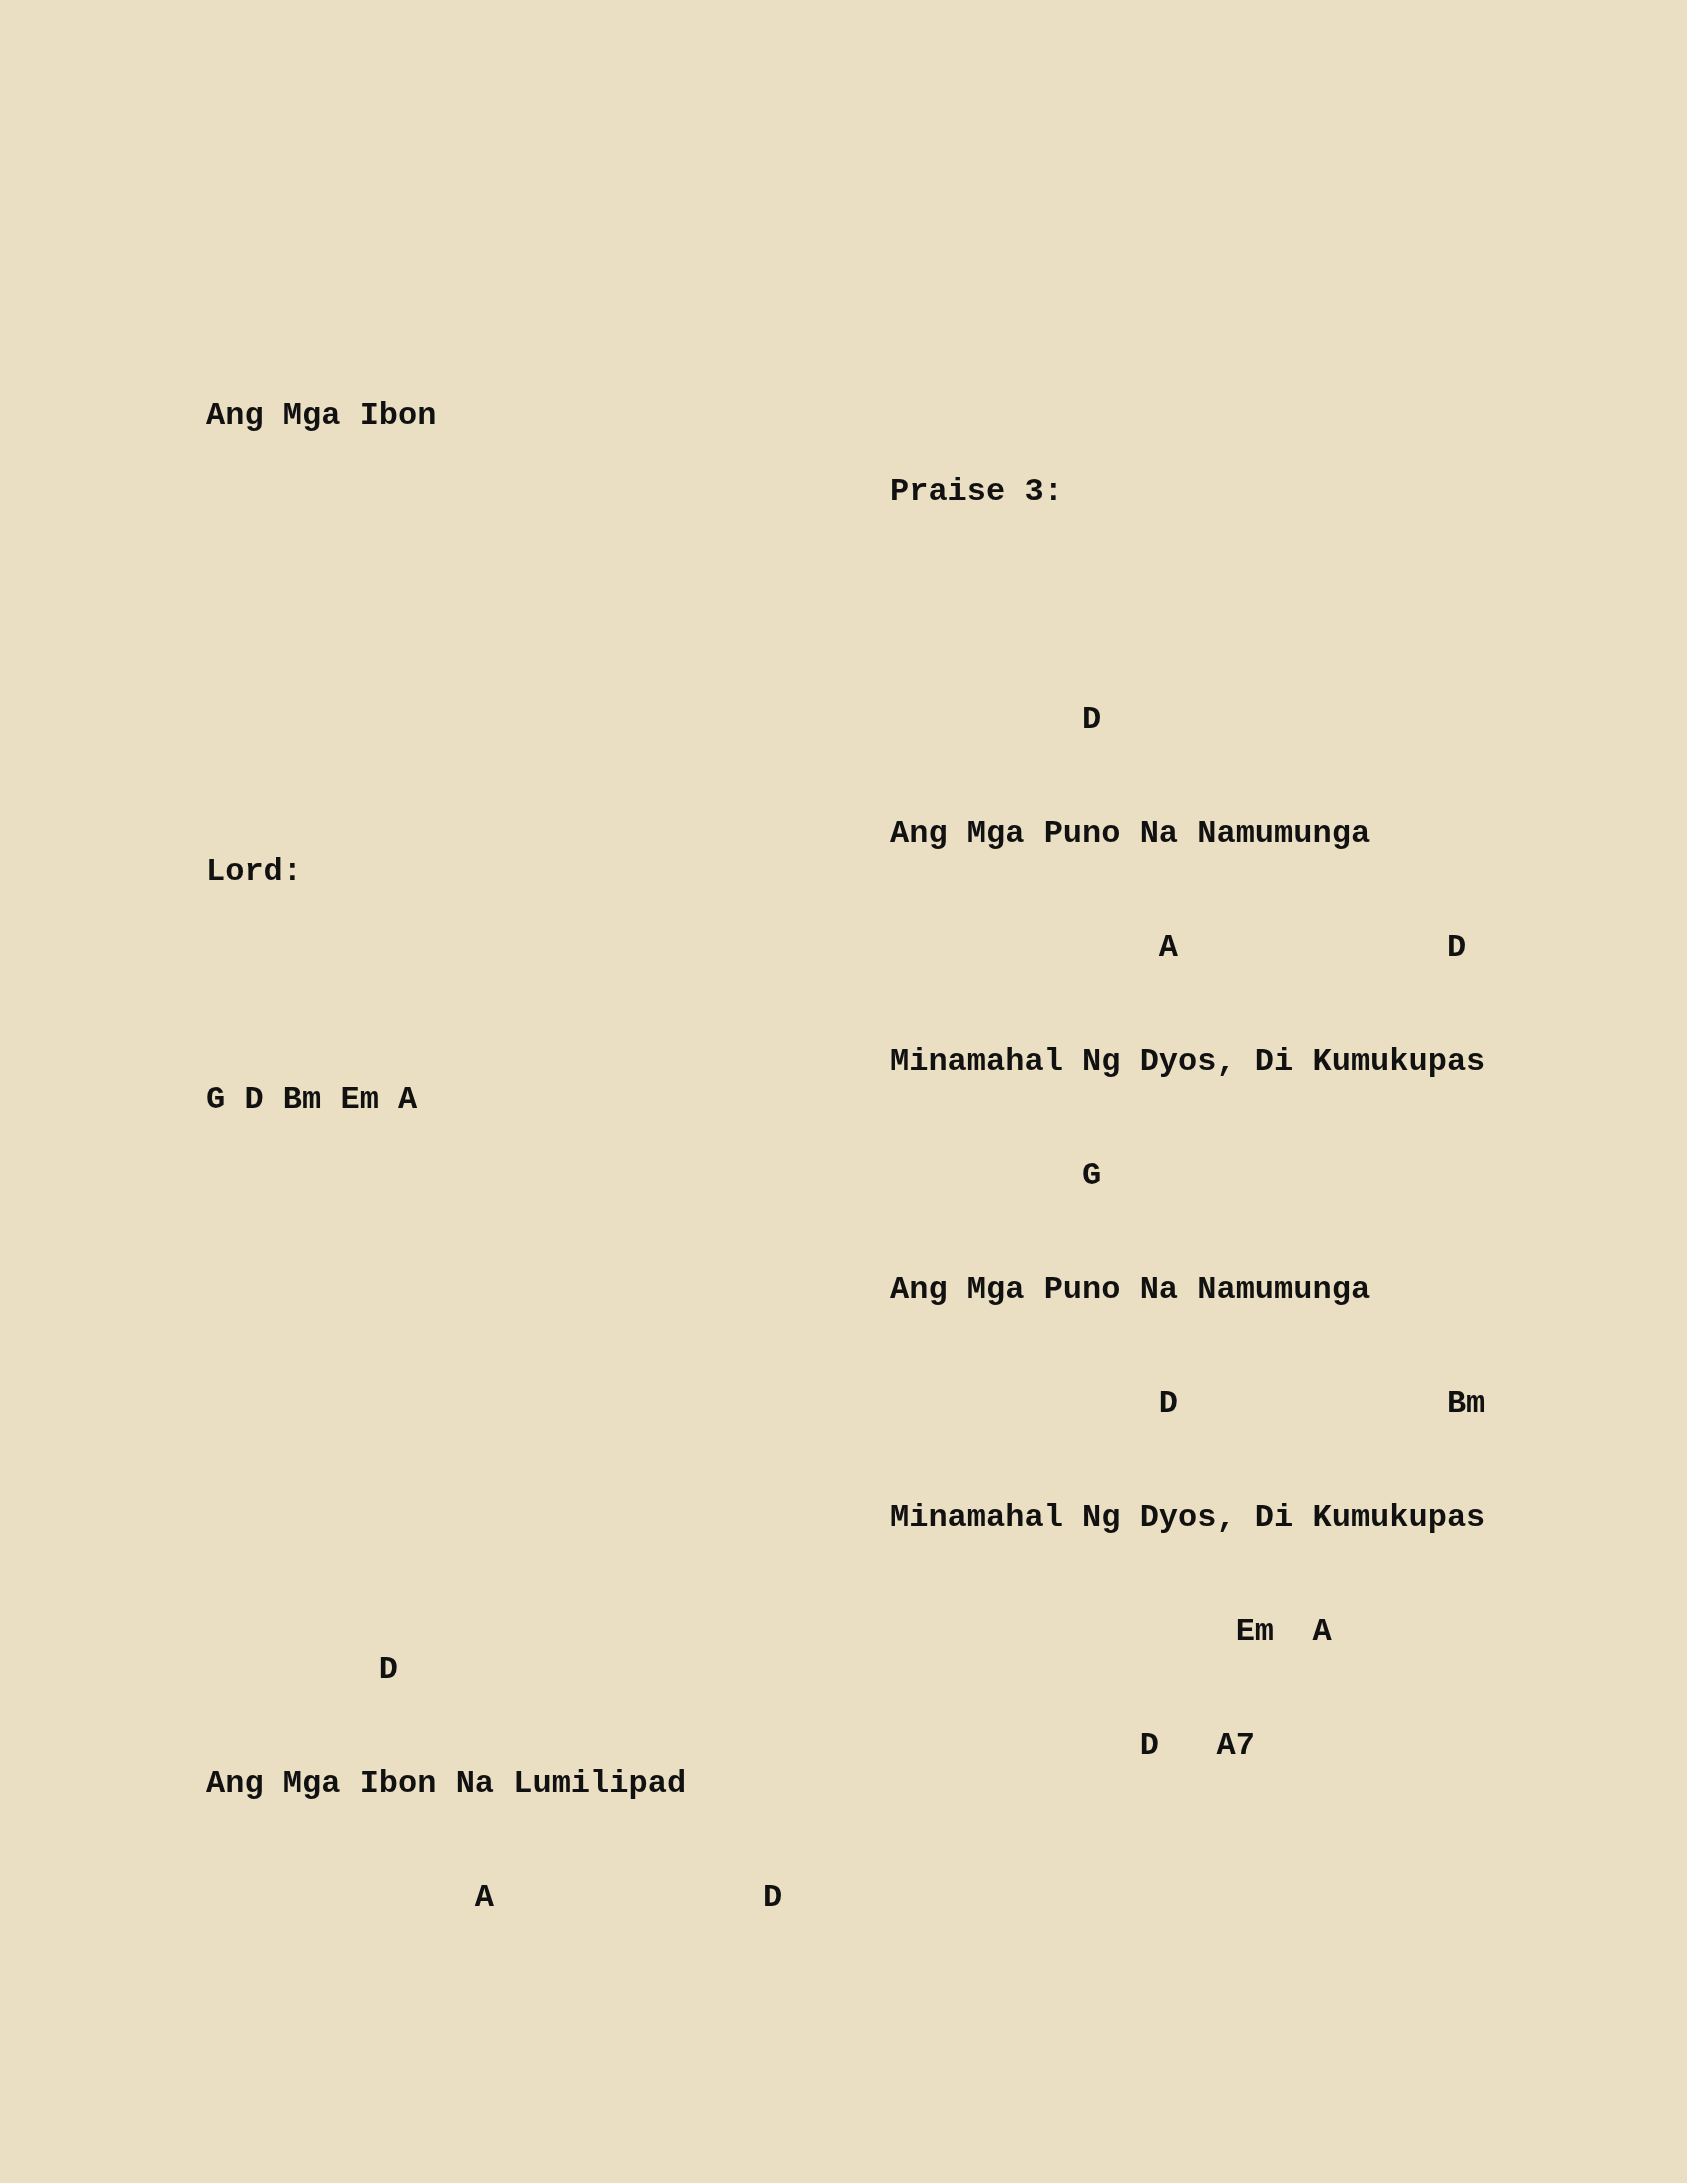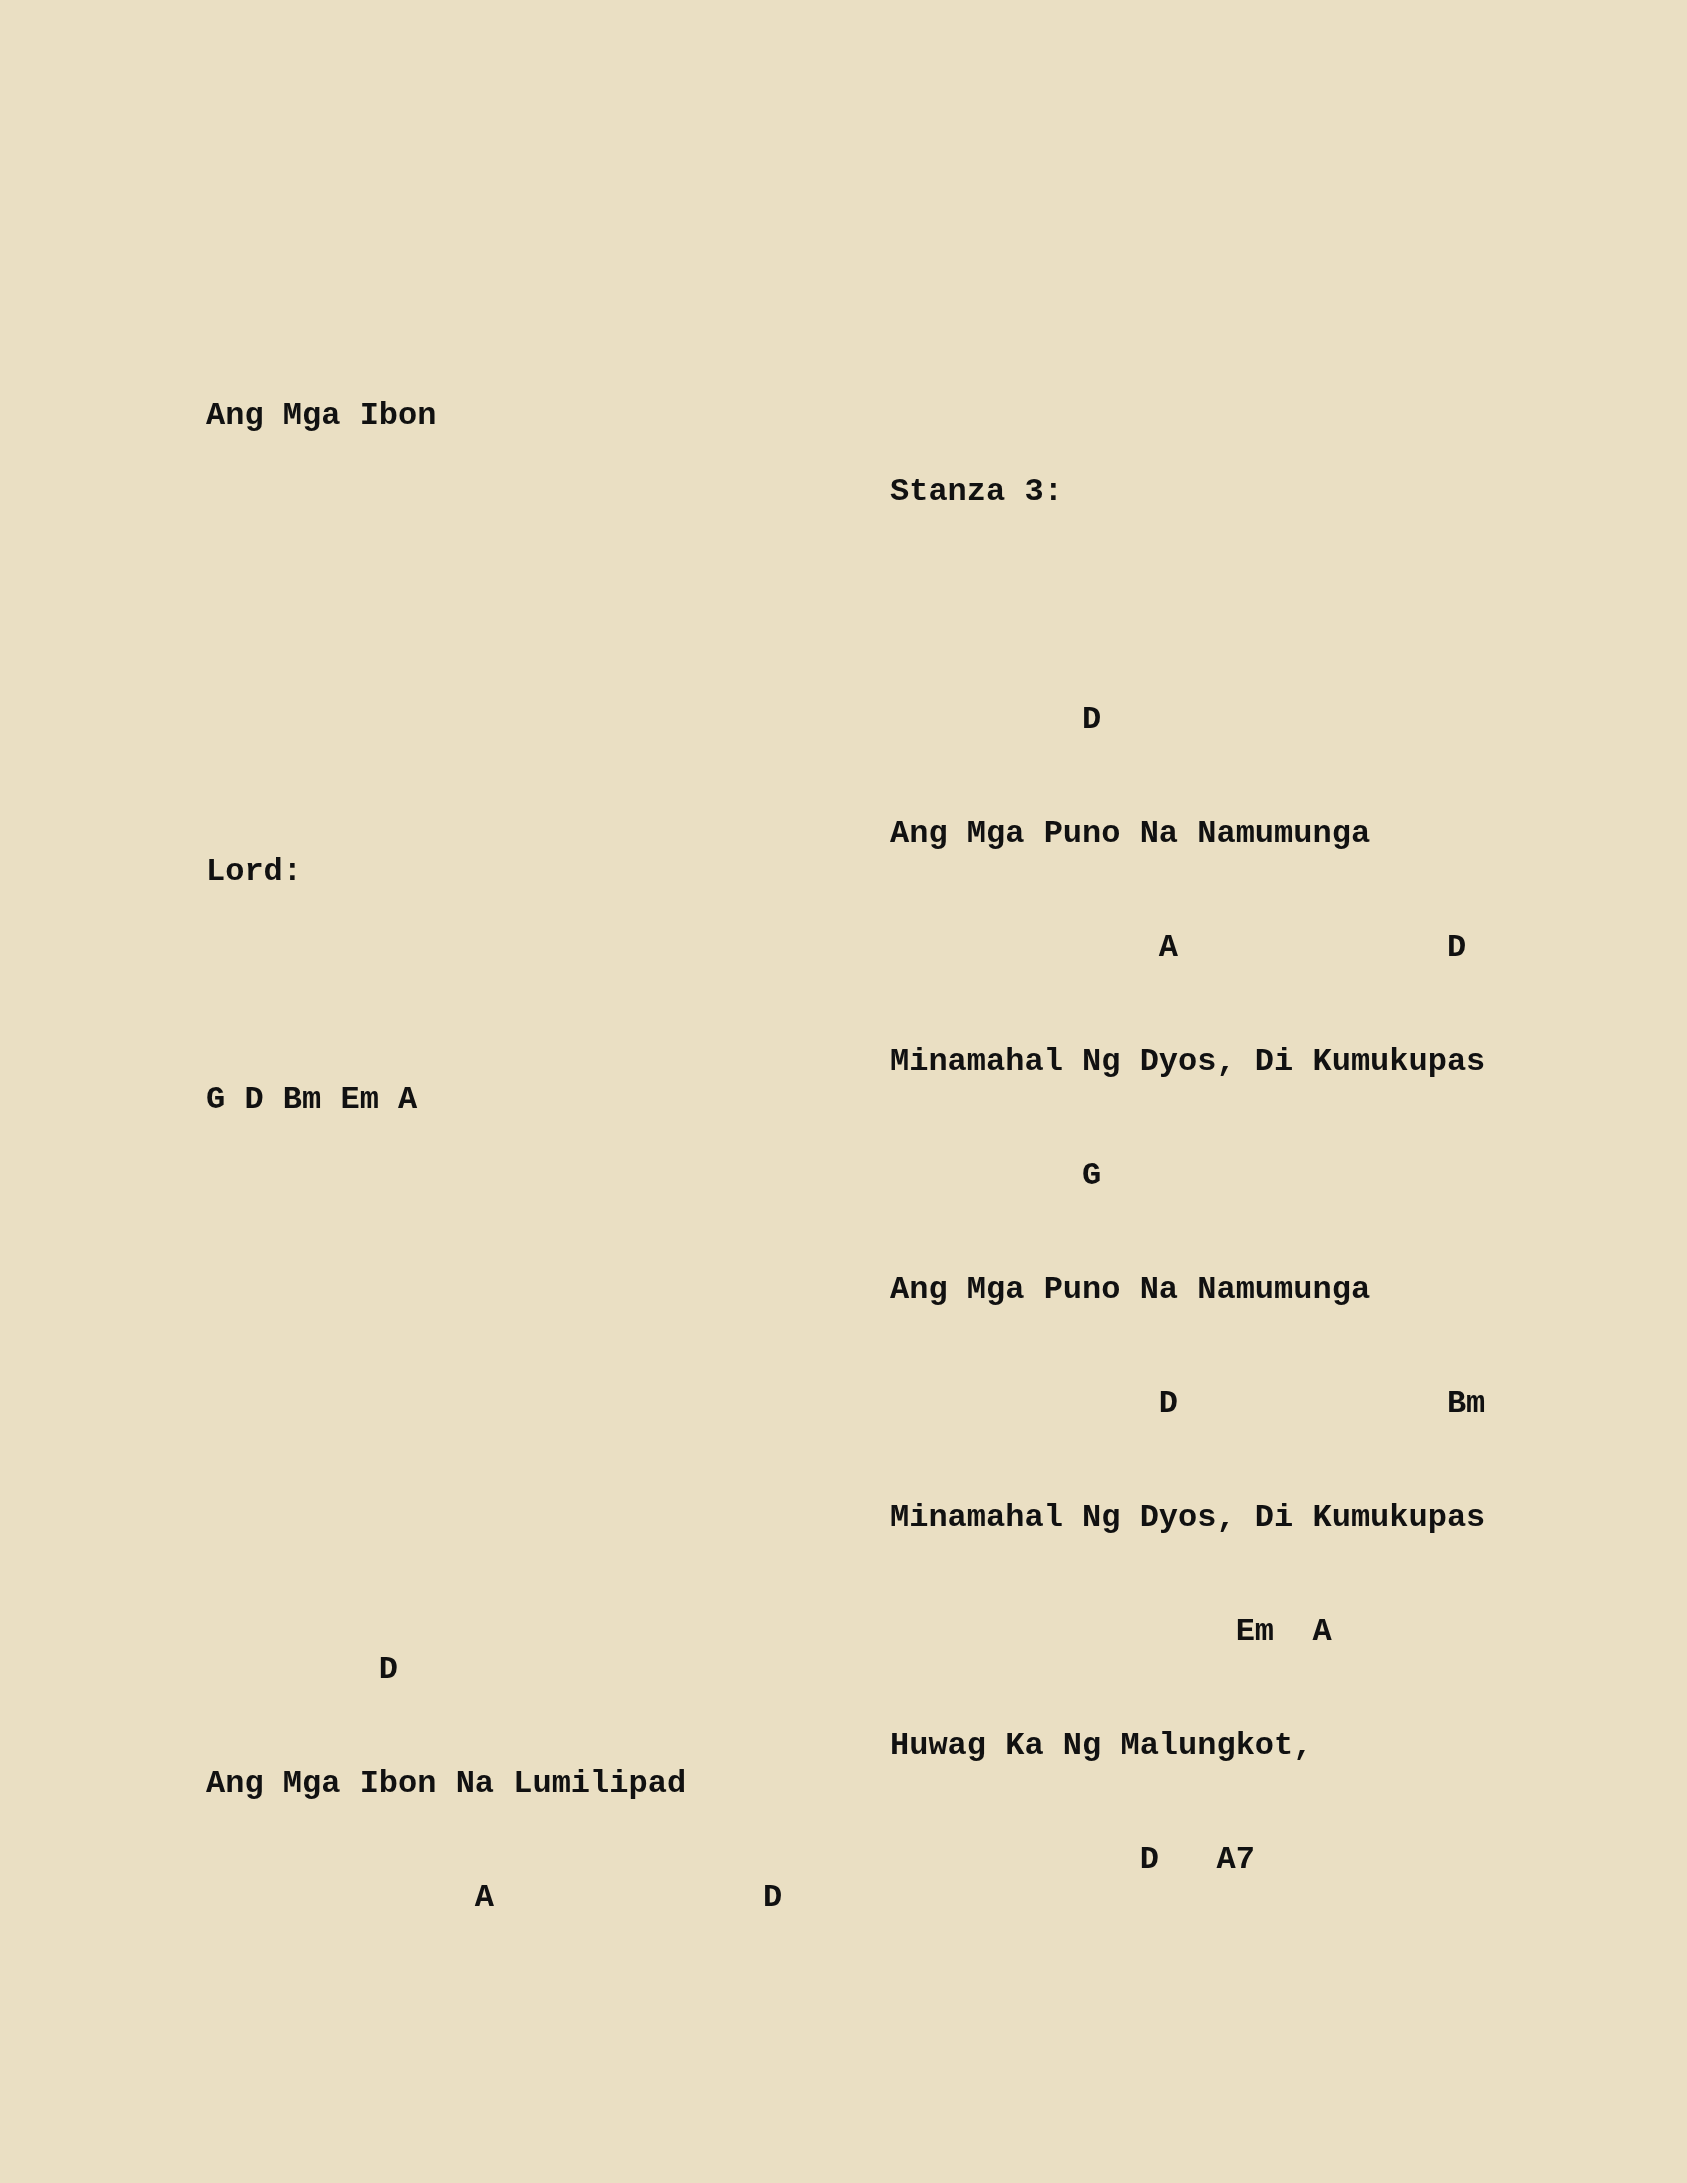--- a/index.html
+++ b/index.html
@@ -59,32 +59,31 @@
   </div>
 
   
   
 
   
 </div>
 
 <div class="col col-right">
   <div>
-    <span class="line">Stanza 3:</span>
+    <span class="line">Praise 3:</span>
     <span class="blank"></span>
     <span class="line">          D</span>
     <span class="line">Ang Mga Puno Na Namumunga</span>
     <span class="line">              A              D</span>
     <span class="line">Minamahal Ng Dyos, Di Kumukupas</span>
     <span class="line">          G</span>
     <span class="line">Ang Mga Puno Na Namumunga</span>
     <span class="line">              D              Bm</span>
     <span class="line">Minamahal Ng Dyos, Di Kumukupas</span>
     <span class="line">                  Em  A</span>
-    <span class="line">Huwag Ka Ng Malungkot,</span>
     <span class="line">             D   A7</span>
   </div>
 
   
   
 
   
 </div>
 
 

